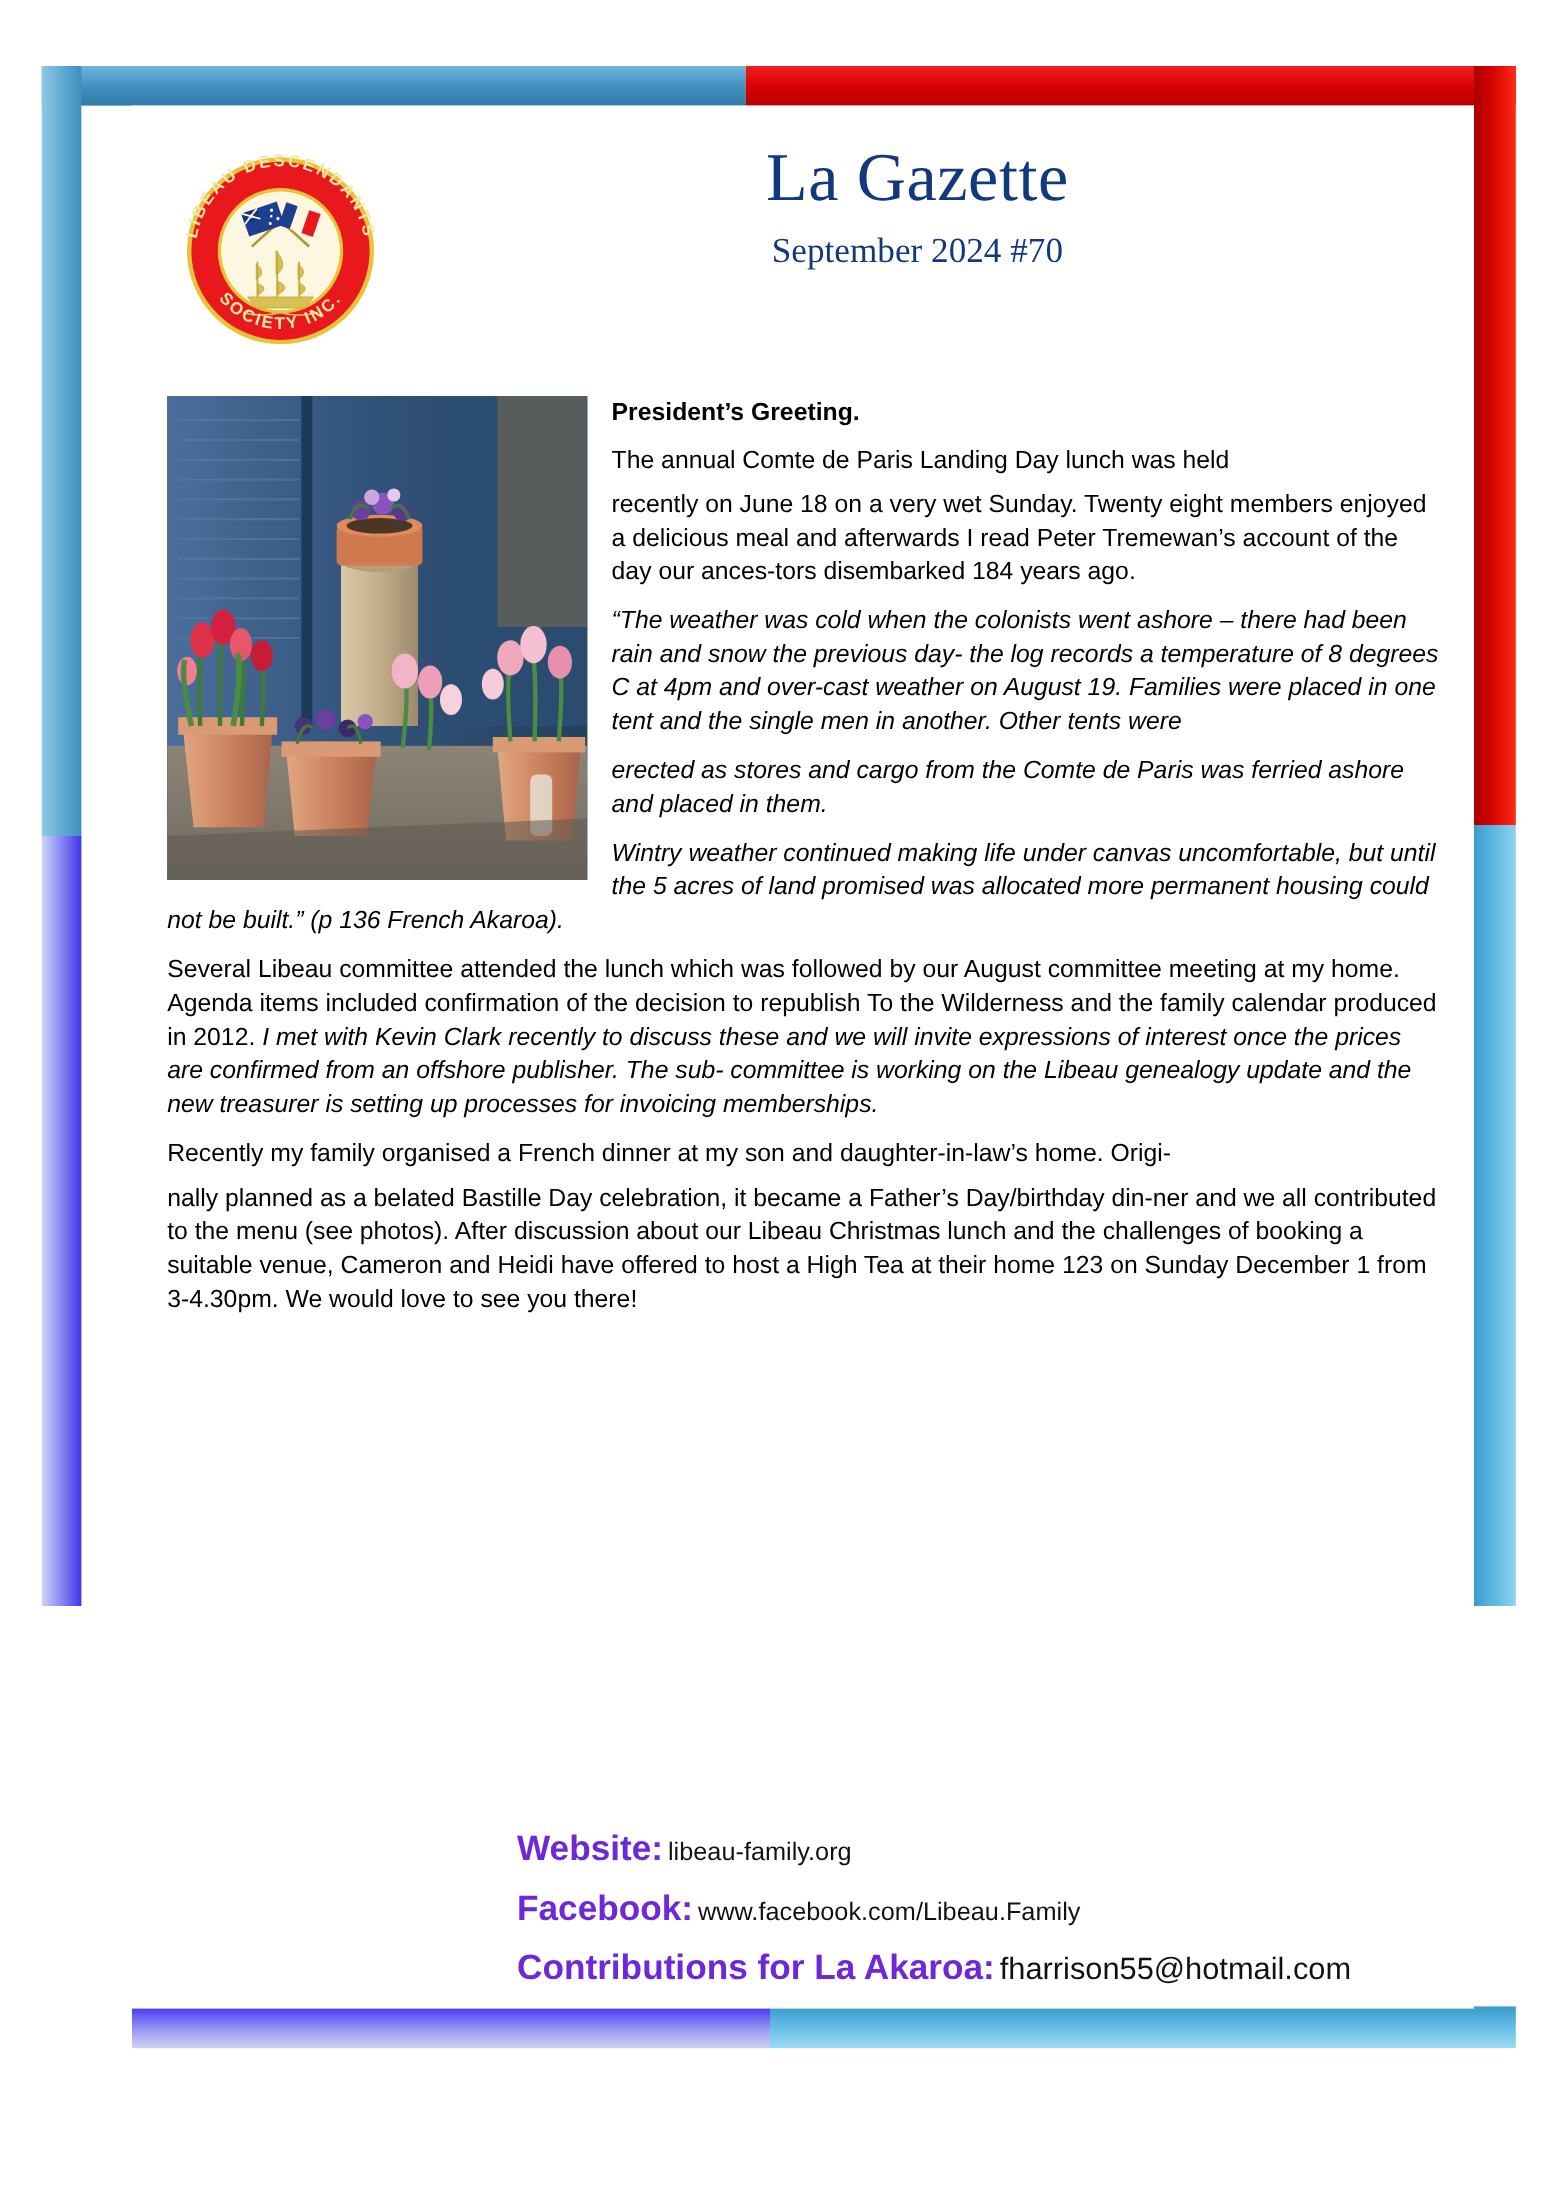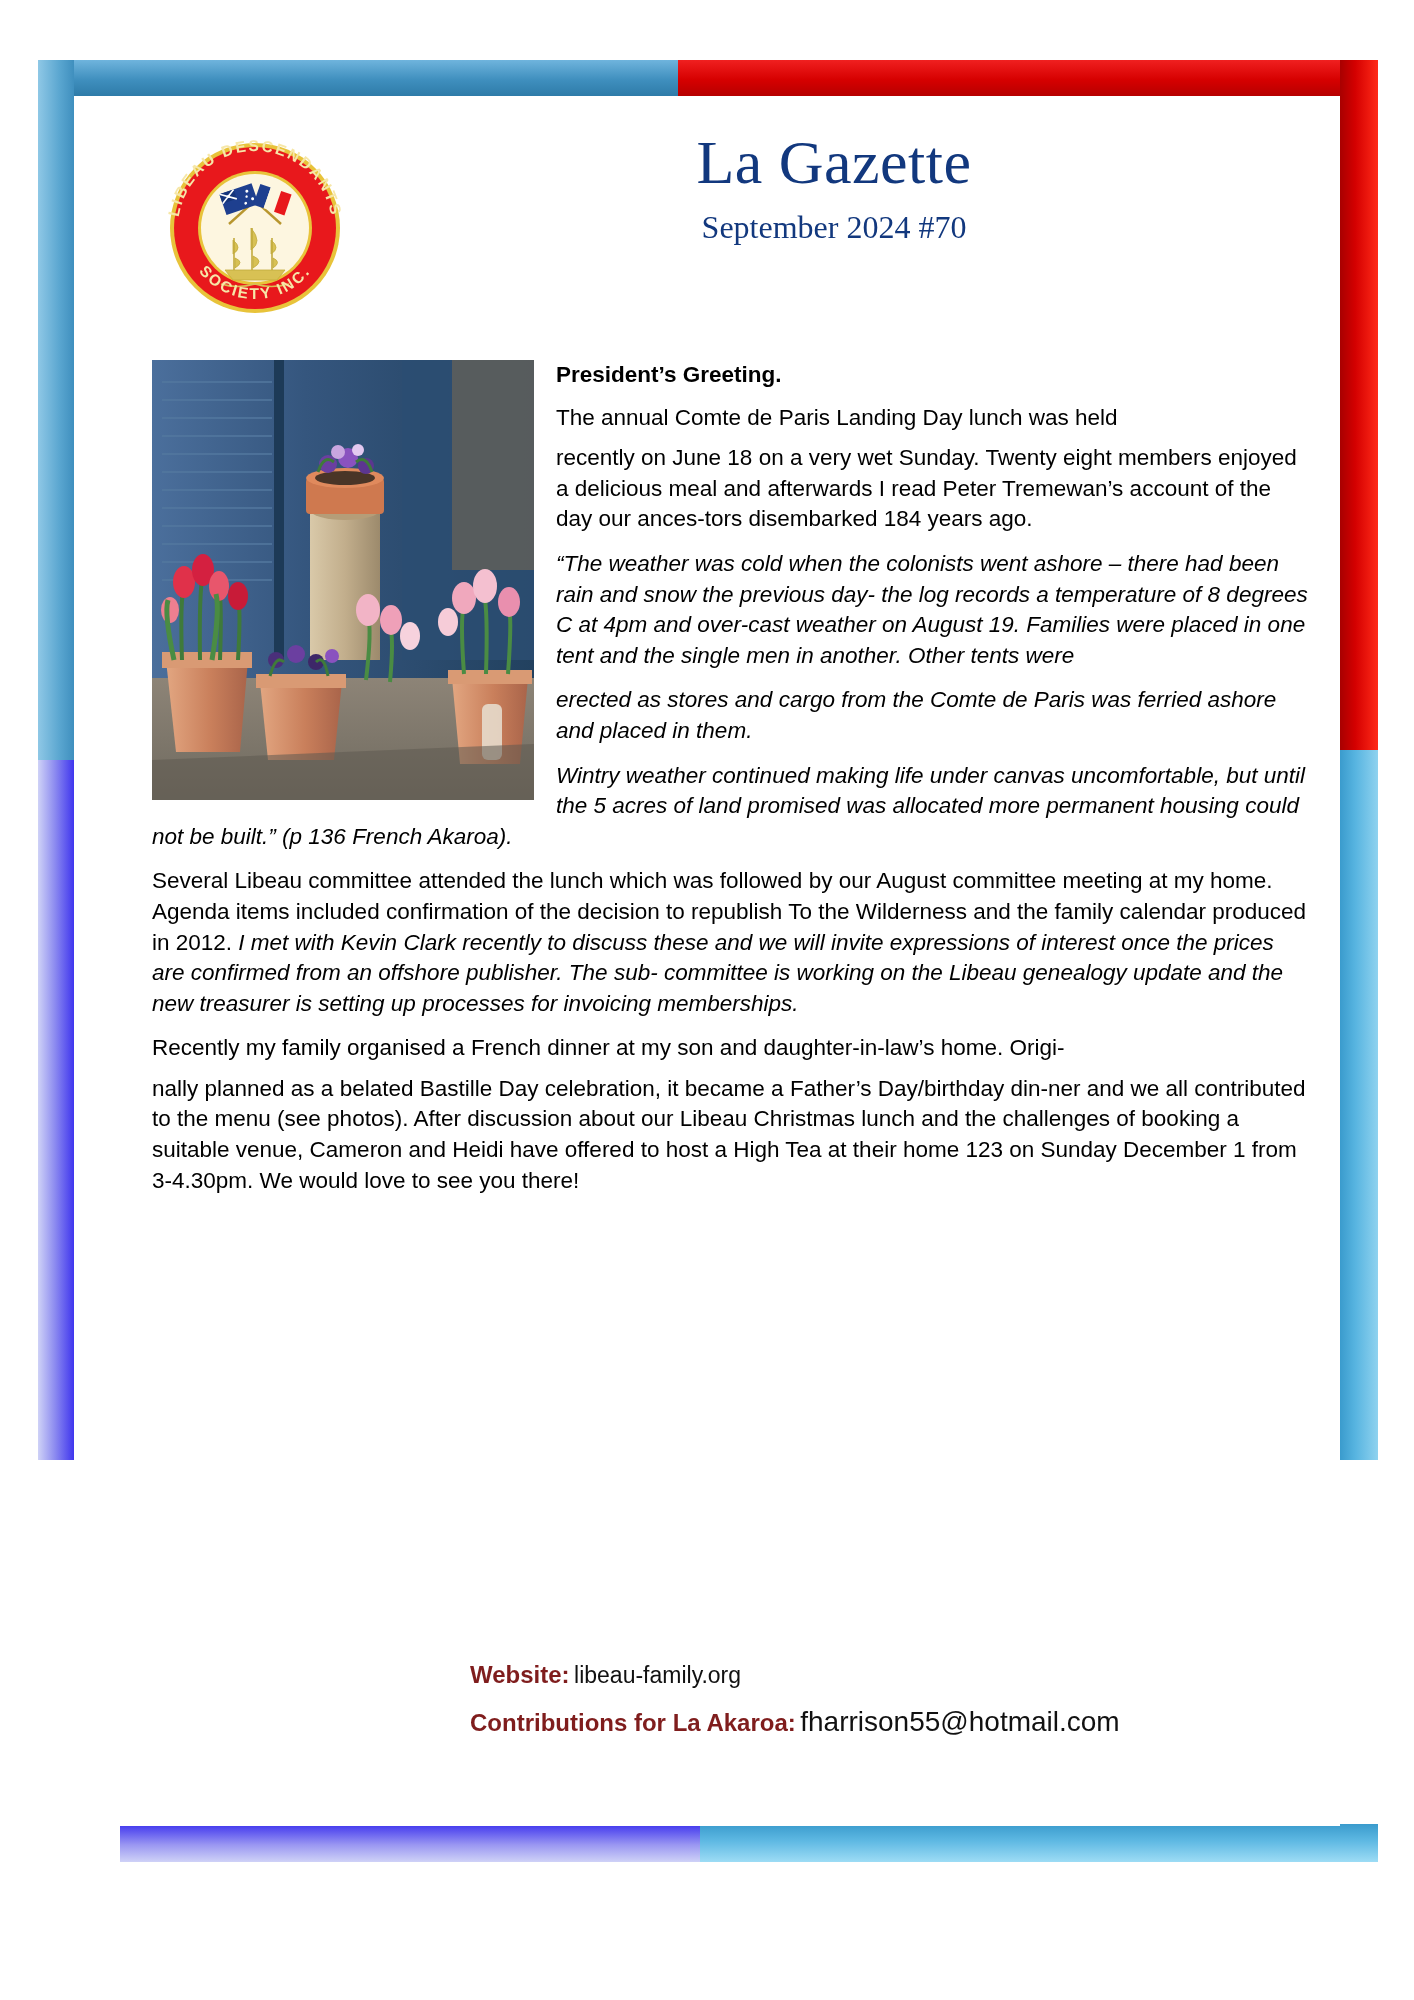--- a/index.html
+++ b/index.html
@@ -103,21 +103,21 @@
   }
   .photo-wrap{position:absolute;left:0;top:0;width:382px;height:440px;}
 
   
   #contact-block{
     position:absolute;left:470px;top:1660px;width:760px;
     color:#000;
   }
   .contact-line{margin-bottom:14px;line-height:1.25;}
   .contact-label{
-    font-weight:bold;font-size:24px;color:#7f1d1d;
+    font-weight:bold;font-size:32px;color:#6d28d9;
   }
   .contact-value{
     font-size:23px;color:#111;margin-top:44px;
   }
   .contact-value.small{font-size:28px;}
 </style>
 </head>
 <body>
 
 <div id="border-frame">
@@ -319,16 +319,20 @@
   <p class="para tight">Recently my family organised a French dinner at my son and daughter-in-law’s home. Origi-</p>
   <p class="para">nally planned as a belated Bastille Day celebration, it became a Father’s Day/birthday din-ner and we all contributed to the menu (see photos). After discussion about our Libeau Christmas lunch and the challenges of booking a suitable venue, Cameron and Heidi have offered to host a High Tea at their home 123 on Sunday December 1 from 3-4.30pm. We would love to see you there!</p>
 </div>
 
 <div id="contact-block">
   <div class="contact-line">
     <span class="contact-label">Website:</span>
     <span class="contact-value">libeau-family.org</span>
   </div>
   <div class="contact-line">
+    <span class="contact-label">Facebook:</span>
+    <span class="contact-value">www.facebook.com/Libeau.Family</span>
+  </div>
+  <div class="contact-line">
     <span class="contact-label">Contributions for La Akaroa:</span>
     <span class="contact-value small">fharrison55@hotmail.com</span>
   </div>
 </div>
 
 </body></html>

